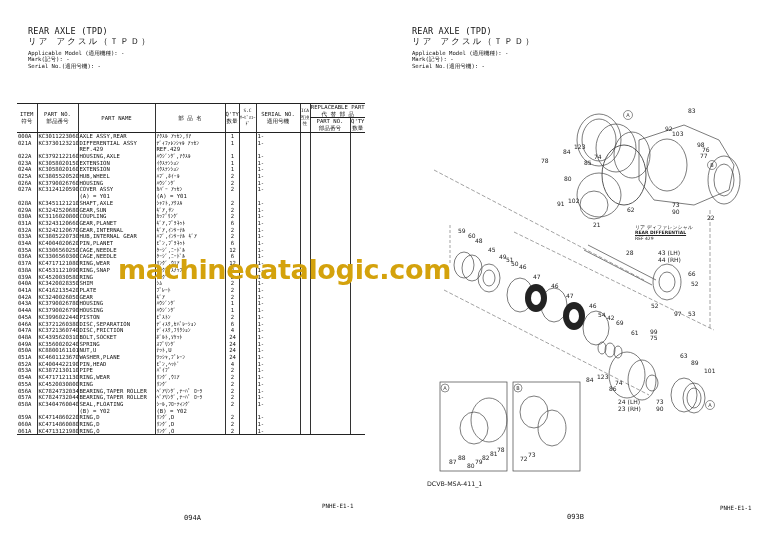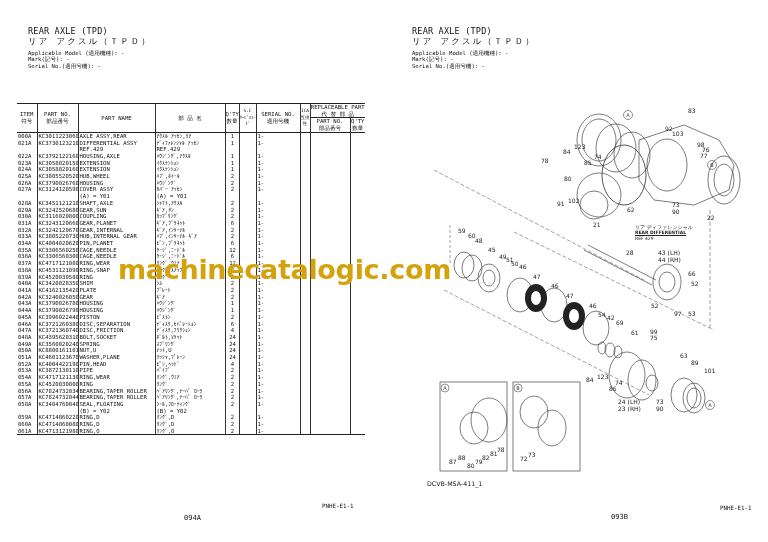--- a/index.html
+++ b/index.html
@@ -782,16 +782,16 @@
   <div class="diag-label" style="left:83px;top:462px;">80</div>
   <div class="diag-label" style="left:91px;top:458px;">79</div>
   <div class="diag-label" style="left:98px;top:454px;">82</div>
   <div class="diag-label" style="left:106px;top:450px;">81</div>
   <div class="diag-label" style="left:113px;top:446px;">78</div>
   <div class="diag-label" style="left:136px;top:455px;">72</div>
   <div class="diag-label" style="left:144px;top:451px;">73</div>
 
   <div class="diag-label" style="left:43px;top:480px;font-size:6.3px;">DCVB-MSA-411_1</div>
   <div class="footer-code" style="left:336px;top:505px;">PNHE-E1-1</div>
-  <div class="pageno" style="left:183px;top:513px;margin-left:44px;">093B</div>
+  <div class="pageno" style="left:183px;top:513px;">093B</div>
 </div>
 
 <div class="watermark">machinecatalogic.com</div>
 
 </body></html>

